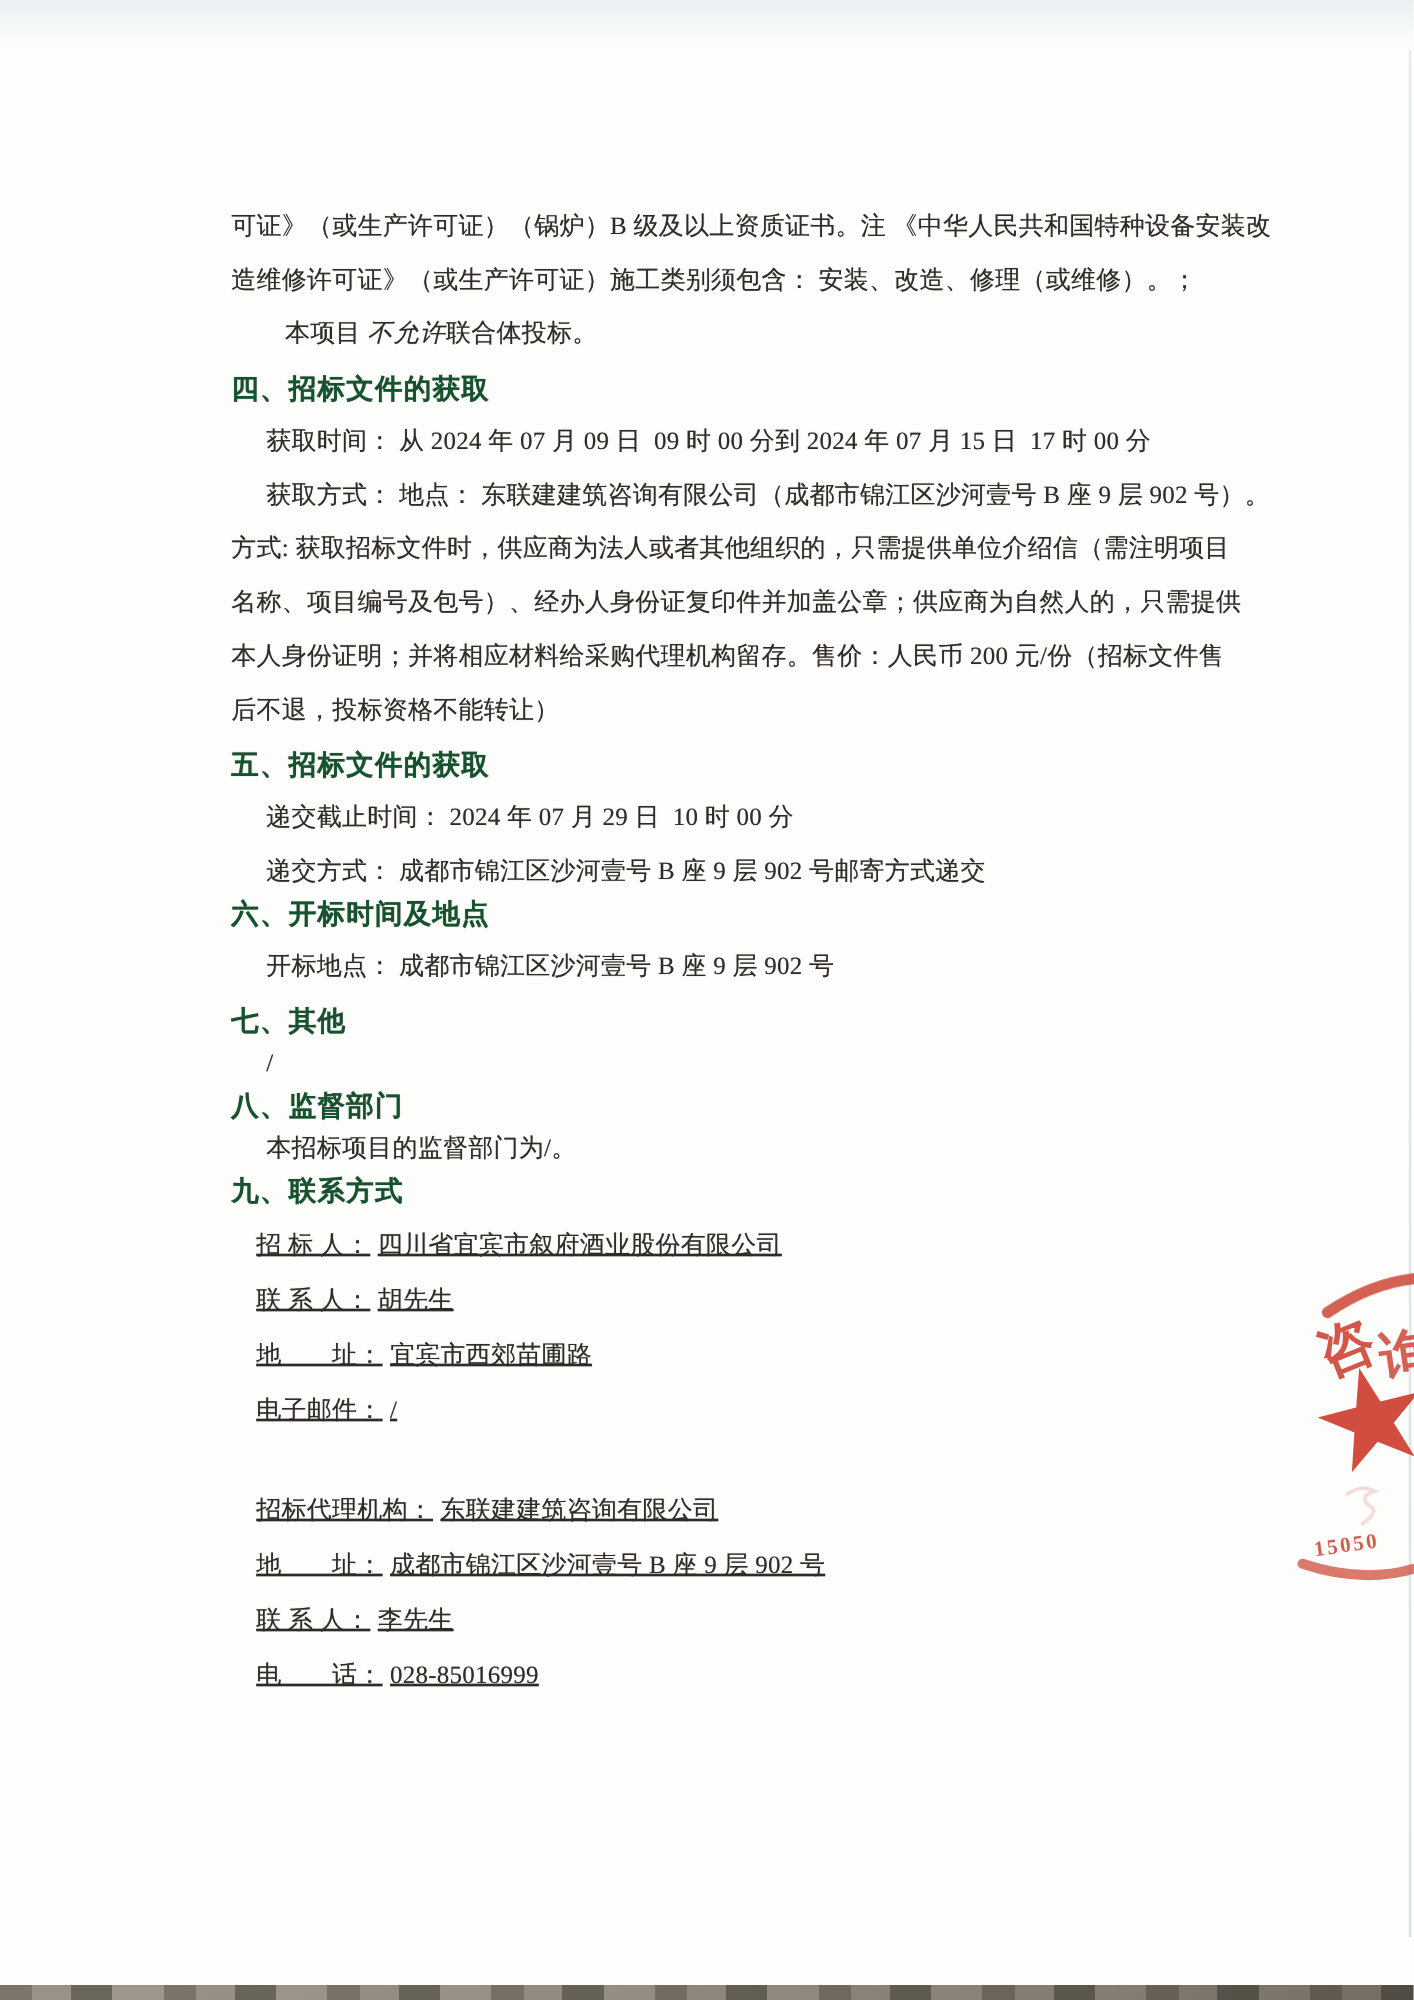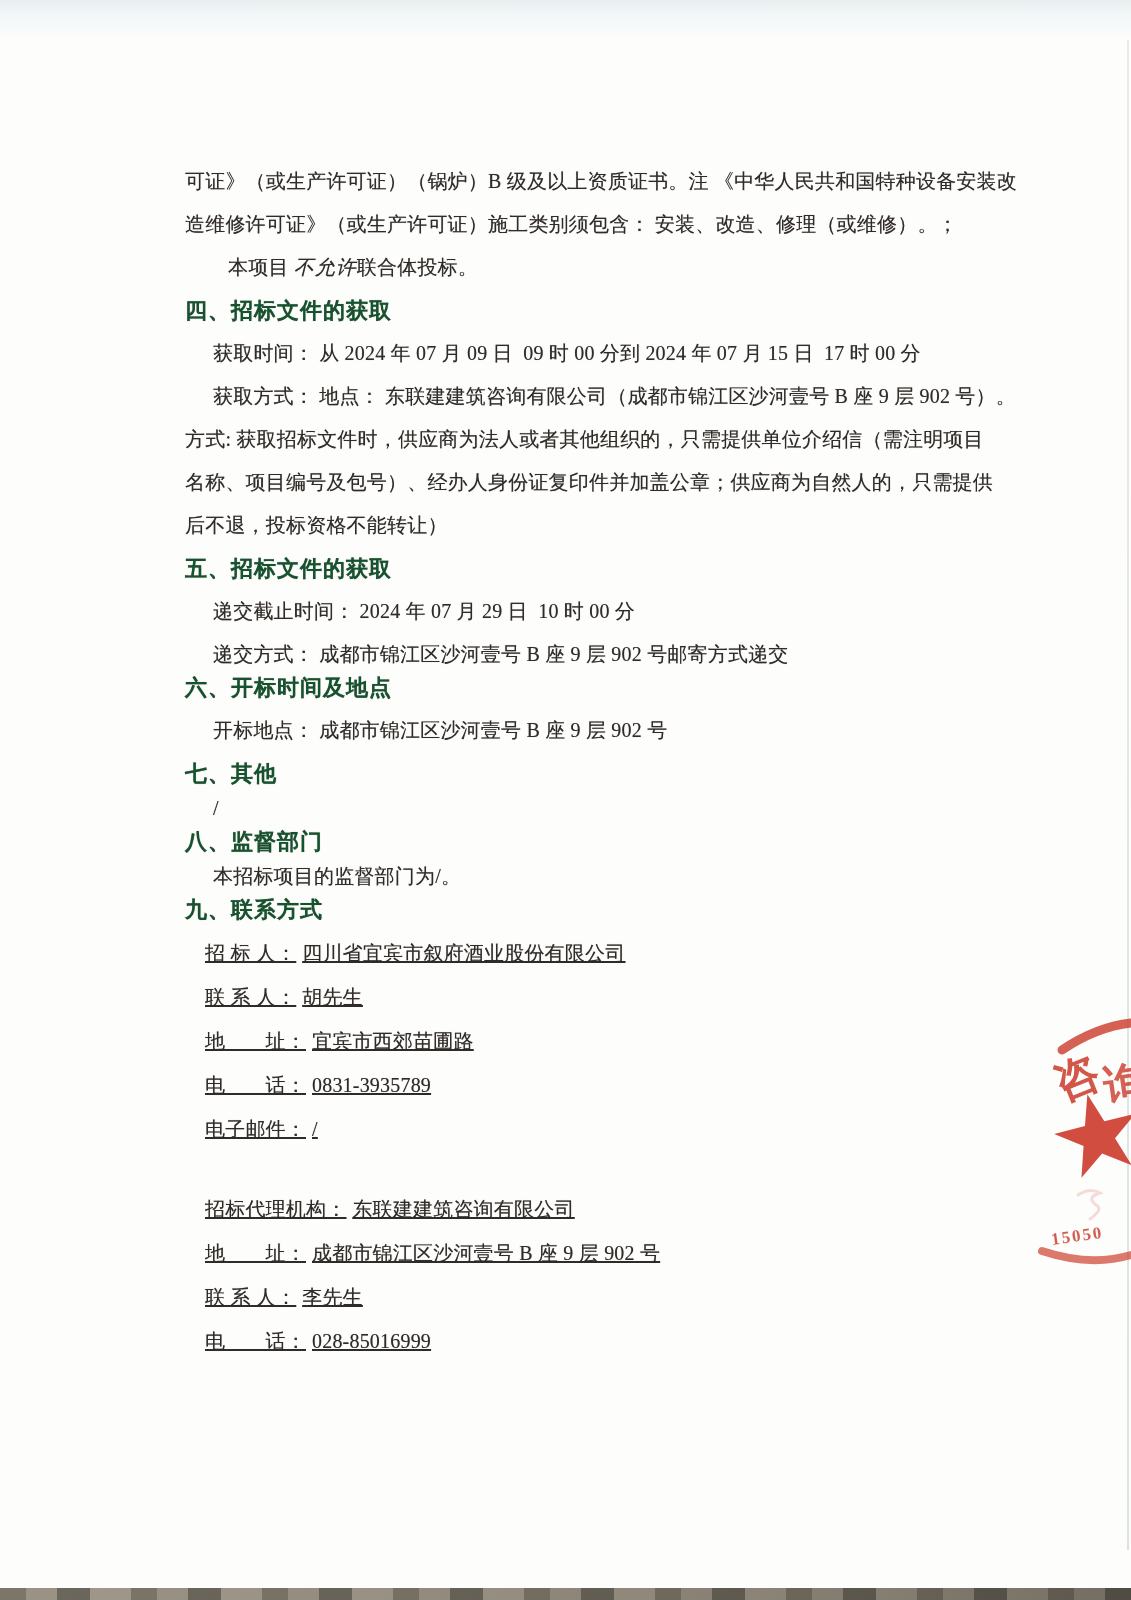--- a/index.html
+++ b/index.html
@@ -66,41 +66,41 @@
 
     <div class="line">可证》（或生产许可证）（锅炉）B 级及以上资质证书。注 《中华人民共和国特种设备安装改</div>
     <div class="line">造维修许可证》（或生产许可证）施工类别须包含： 安装、改造、修理（或维修）。；</div>
     <div class="line ind-lg"><span>本项目 </span><em class="handwrite">不允许</em><span>联合体投标。</span></div>
 
     <div class="line heading">四、招标文件的获取</div>
     <div class="line ind">获取时间： 从 2024 年 07 月 09 日  09 时 00 分到 2024 年 07 月 15 日  17 时 00 分</div>
     <div class="line ind">获取方式： 地点： 东联建建筑咨询有限公司（成都市锦江区沙河壹号 B 座 9 层 902 号）。</div>
     <div class="line">方式: 获取招标文件时，供应商为法人或者其他组织的，只需提供单位介绍信（需注明项目</div>
     <div class="line">名称、项目编号及包号）、经办人身份证复印件并加盖公章；供应商为自然人的，只需提供</div>
+    <div class="line">本人身份证明；并将相应材料给采购代理机构留存。售价：人民币 200 元/份（招标文件售</div>
     <div class="line">后不退，投标资格不能转让）</div>
 
     <div class="line heading">五、招标文件的获取</div>
     <div class="line ind">递交截止时间： 2024 年 07 月 29 日  10 时 00 分</div>
     <div class="line ind">递交方式： 成都市锦江区沙河壹号 B 座 9 层 902 号邮寄方式递交</div>
 
     <div class="line heading m-up10">六、开标时间及地点</div>
     <div class="line ind">开标地点： 成都市锦江区沙河壹号 B 座 9 层 902 号</div>
 
     <div class="line heading">七、其他</div>
     <div class="line ind m-up8">/</div>
 
     <div class="line heading m-up10">八、监督部门</div>
     <div class="line ind m-up8">本招标项目的监督部门为/。</div>
 
     <div class="line heading m-up10">九、联系方式</div>
 
     <div class="line crow"><span>招 标 人：</span><span class="val">四川省宜宾市叙府酒业股份有限公司</span></div>
     <div class="line crow"><span>联 系 人：</span><span class="val">胡先生</span></div>
     <div class="line crow"><span>地　　址：</span><span class="val">宜宾市西郊苗圃路</span></div>
-    <div class="line crow"><span>电　　话：</span><span class="val">0831-3935789</span></div>
     <div class="line crow"><span>电子邮件：</span><span class="val">/</span></div>
 
     <div class="line crow gap-agency"><span>招标代理机构：</span><span class="val">东联建建筑咨询有限公司</span></div>
     <div class="line crow"><span>地　　址：</span><span class="val">成都市锦江区沙河壹号 B 座 9 层 902 号</span></div>
     <div class="line crow"><span>联 系 人：</span><span class="val">李先生</span></div>
     <div class="line crow"><span>电　　话：</span><span class="val">028-85016999</span></div>
 
   </div>
 
   <svg class="seal" viewBox="0 0 131 270" width="131" height="270">

